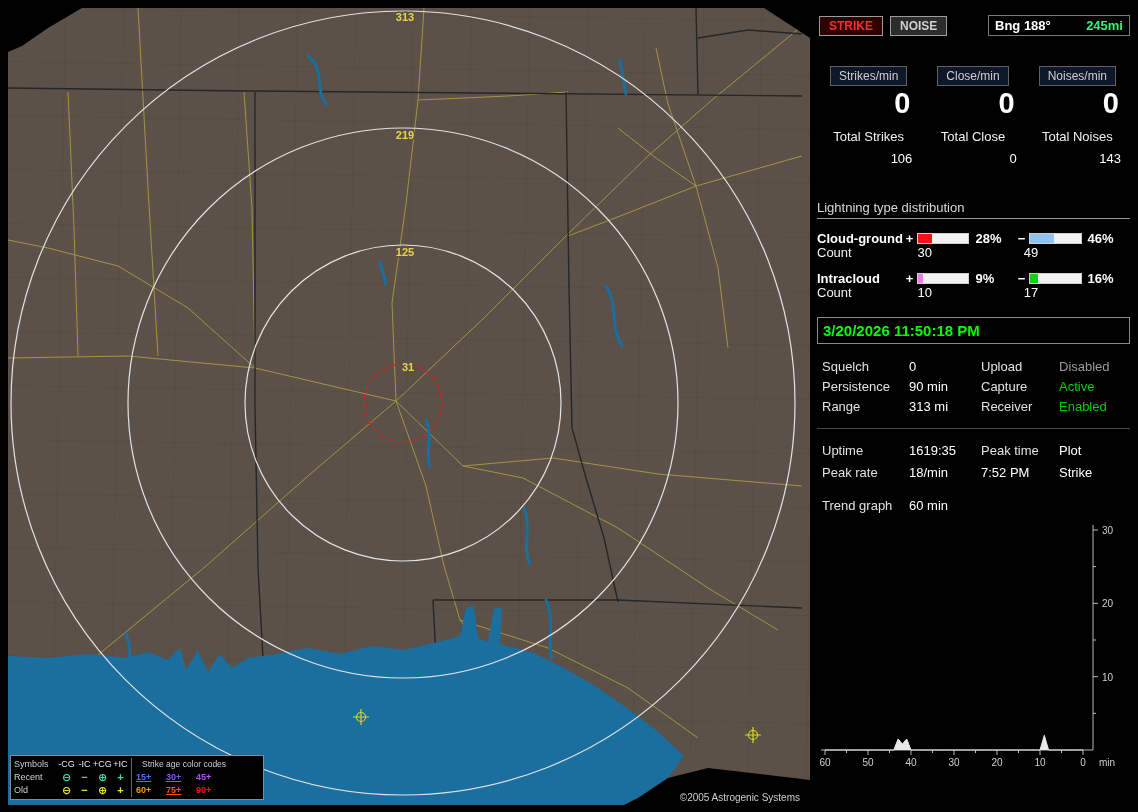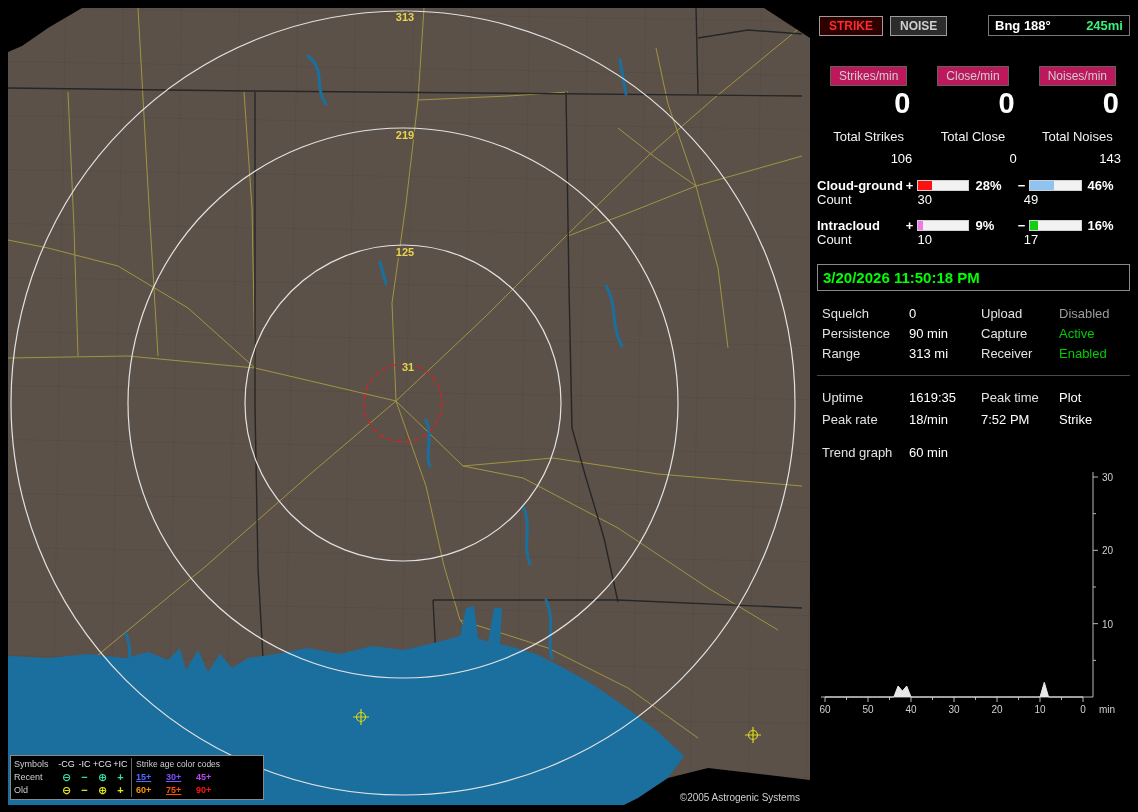--- a/index.html
+++ b/index.html
@@ -11,37 +11,37 @@
   .ring-label text{fill:#e6d44e;font:bold 11px "Liberation Sans",sans-serif;text-anchor:middle;paint-order:stroke;stroke:#5c5149;stroke-width:3px}
   .map-copyright{position:absolute;right:1px;bottom:0;background:#000;color:#cfcfcf;font-size:10px;padding:2px 9px}
 
   
   .legend{position:absolute;left:2px;bottom:5px;width:246px;background:#000;border:1px solid #8a8a8a;font-size:9px;color:#ddd;padding:2px 3px}
   .lg-row{display:flex;align-items:center;height:13px;line-height:13px}
   .lg-c0{width:42px;color:#cfcfcf}
   .lg-s{width:21px;text-align:center;color:#e8e8e8}
   .lg-s.n{width:15px}
   .lg-s.sym{font-size:11px;font-weight:bold}
-  .lg-agehead{border-left:1px solid #666;margin-left:3px;padding-left:4px;width:96px;color:#cfcfcf;font-size:8.5px}
+  .lg-agehead{border-left:1px solid #666;margin-left:3px;padding-left:10px;width:96px;color:#cfcfcf;font-size:8.5px}
   .lg-ages{display:flex;border-left:1px solid #666;margin-left:3px;padding-left:4px}
   .lg-age{width:30px;font-weight:bold}
 
   
   .side{position:absolute;left:817px;top:8px;width:313px;height:797px;color:#e8e8e8;font-size:13px}
   .controls{display:flex;align-items:center;margin:7px 0 0 2px}
   .btn{font-weight:bold;font-size:12px;padding:2px 9px;border:1px solid #9c9c9c;margin-right:7px;font-family:inherit;cursor:default}
   .btn-strike{background:#2e0000;color:#ff2a2a}
   .btn-noise{background:#2c2c2c;color:#cfcfcf}
   .bng-box{margin-left:auto;border:1px solid #777;background:#000;display:flex;align-items:center;padding:2px 6px;min-width:128px}
   .bng-label{font-weight:bold;color:#fff;font-size:13px}
   .bng-range{font-weight:bold;color:#3cf07a;font-size:13px;margin-left:auto}
 
   .stats{display:flex;margin-top:30px}
   .stat{width:104px;text-align:center;margin-right:1px}
-  .stat-tab{display:inline-block;background:#be185d;color:#cfcfcf;font-size:12px;padding:2px 8px;border:1px solid #606060}
+  .stat-tab{display:inline-block;background:#0f172a;color:#cfcfcf;font-size:12px;padding:2px 8px;border:1px solid #606060}
   .stat-big{font-size:29px;line-height:33px;font-weight:bold;color:#fff;margin-top:1px;text-align:right;padding-right:10px}
   .stat-tlabel{font-size:13px;color:#f2f2f2;margin-top:9px}
   .stat-tvalue{font-size:13px;color:#fff;margin-top:7px;text-align:right;padding-right:8px}
 
   .dist-title{margin-top:34px;color:#d9d9d9;padding-bottom:3px;border-bottom:1px solid #9a9a9a}
   .dist-row{display:flex;align-items:center;margin-top:12px;height:14px}
   .dist-label{width:92px;font-weight:bold;color:#fff}
   .dist-sign{width:12px;color:#fff;font-weight:bold}
   .bar{width:52px;height:9px;background:#f2f2f2;border:1px solid #cfcfcf;overflow:hidden;display:inline-block}
   .bar i{display:block;height:100%}
@@ -200,20 +200,21 @@
       <div class="stat-tvalue">0</div>
     </div>
     <div class="stat">
       <span class="stat-tab">Noises/min</span>
       <div class="stat-big">0</div>
       <div class="stat-tlabel">Total Noises</div>
       <div class="stat-tvalue">143</div>
     </div>
   </div>
 
+  <div class="dist-title">Lightning type distribution</div>
 
   <div class="dist-row">
     <span class="dist-label">Cloud-ground</span>
     <span class="dist-sign">+</span>
     <span class="bar">
         <i style="width: 28%; background: rgb(255, 16, 16);"></i>
       </span>
     <span class="dist-pct">28%</span>
     <span class="dist-sign">−</span>
     <span class="bar">

